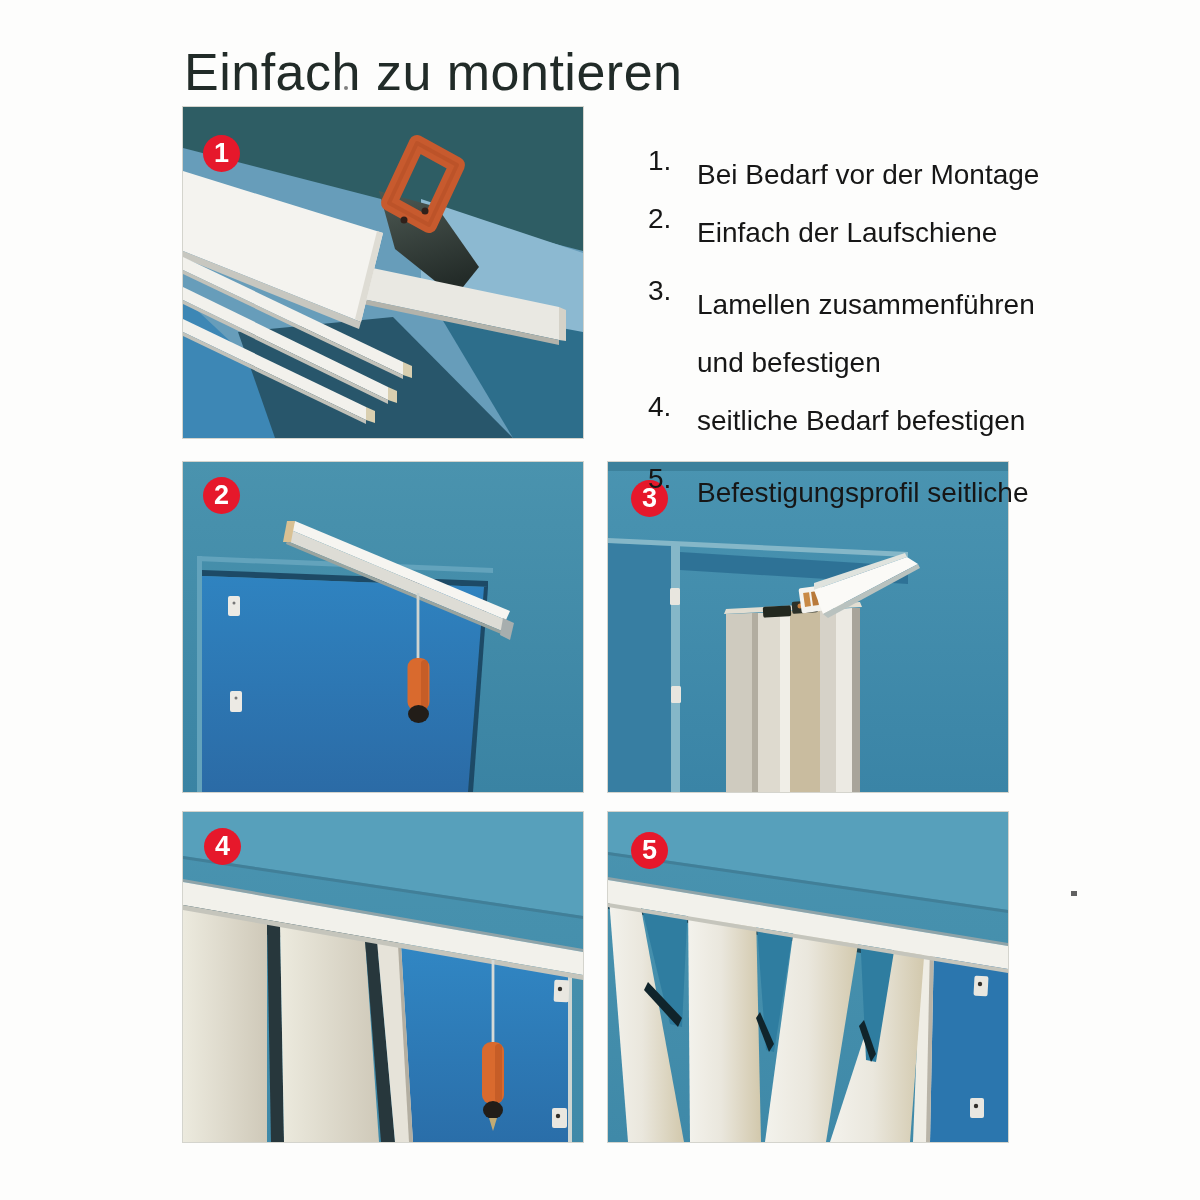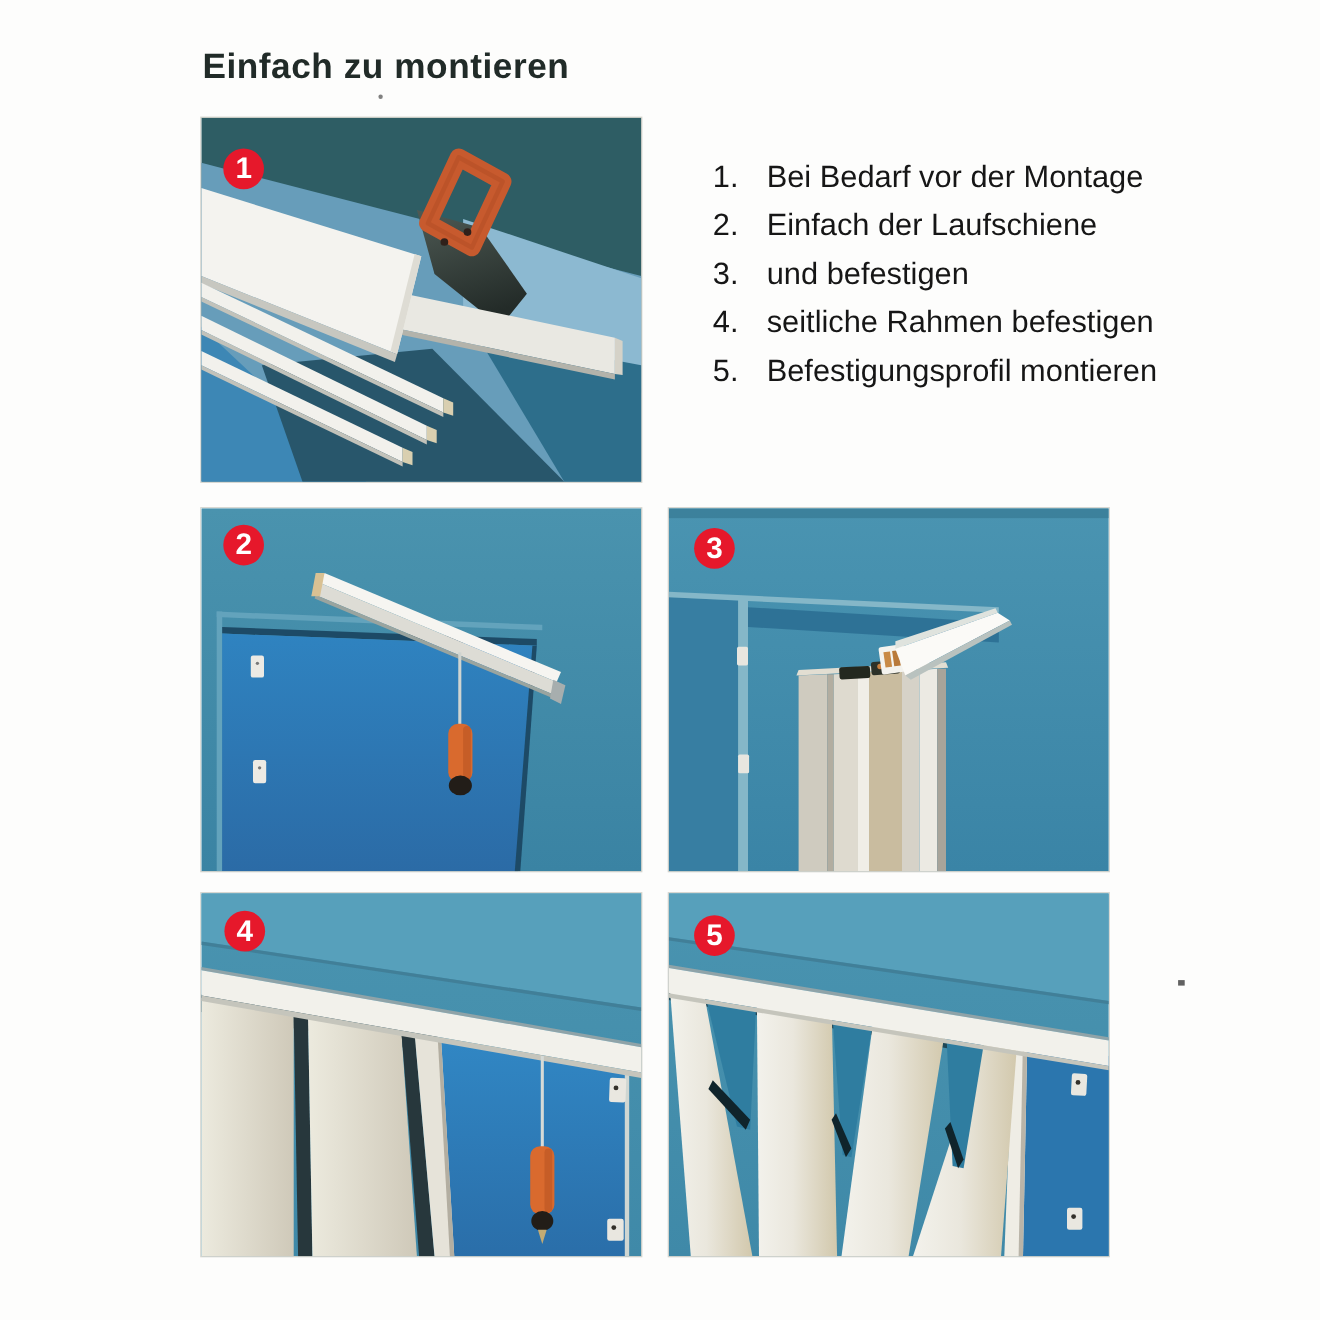--- a/index.html
+++ b/index.html
@@ -3,21 +3,21 @@
 <meta charset="utf-8">
 <style>
   html,body{margin:0;padding:0;}
   body{
     width:1200px;height:1200px;position:relative;overflow:hidden;
     background:#fdfdfc;
     font-family:"Liberation Sans", sans-serif;
   }
   .page-title{
     position:absolute;left:184px;top:42px;margin:0;
-    font-size:32px;font-weight:700;letter-spacing:.5px;color:#212b28;
+    font-size:52px;font-weight:400;letter-spacing:.5px;color:#212b28;
   }
   .title-speck{position:absolute;left:344px;top:86px;width:4px;height:4px;border-radius:50%;background:#555;opacity:.75;}
   .scan-speck{position:absolute;left:1071px;top:891px;width:6px;height:5px;background:#3a3a3a;opacity:.8;}
   .fig{position:absolute;width:400px;height:330px;box-shadow:0 0 0 1px #d4d4cd;}
   .fig svg{display:block;width:100%;height:100%;}
   #fig1{left:183px;top:107px;height:331px;}
   #fig2{left:183px;top:462px;}
   #fig3{left:608px;top:462px;}
   #fig4{left:183px;top:812px;}
   #fig5{left:608px;top:812px;}
@@ -30,21 +30,21 @@
   #fig2 .badge{left:20px;top:15px;}
   #fig3 .badge{left:23px;top:18px;}
   #fig4 .badge{left:21px;top:16px;}
   #fig5 .badge{left:23px;top:20px;}
   .steps{
     position:absolute;left:608px;top:111px;width:432px;
     font-size:28px;line-height:44px;color:#161616;
   }
   .step{display:flex;}
   .step .num{width:49px;flex:none;}
-  .step .lines span{display:block;}
+  .step .lines span{display:block;margin-top:14px;}
 </style>
 </head>
 <body>
 
 <h1 class="page-title">Einfach zu montieren</h1>
 <div class="title-speck"></div>
 <div class="scan-speck"></div>
 
 <div class="fig" id="fig1">
   <svg viewBox="0 0 400 331">
@@ -290,30 +290,31 @@
   <li class="step">
     <span class="num">2.</span>
     <span class="lines">
       <span>Einfach der Laufschiene</span>
       <span></span>
     </span>
   </li>
   <li class="step">
     <span class="num">3.</span>
     <span class="lines">
+      <span>Lamellen zusammenführen</span>
       <span>und befestigen</span>
     </span>
   </li>
   <li class="step">
     <span class="num">4.</span>
     <span class="lines">
-      <span>seitliche Rahmen befestigen</span>
+      <span>seitliche Bedarf befestigen</span>
       <span></span>
     </span>
   </li>
   <li class="step">
     <span class="num">5.</span>
     <span class="lines">
-      <span>Befestigungsprofil montieren</span>
+      <span>Befestigungsprofil seitliche</span>
       <span></span>
     </span>
   </li>
 </ol>
 
 </body></html>

